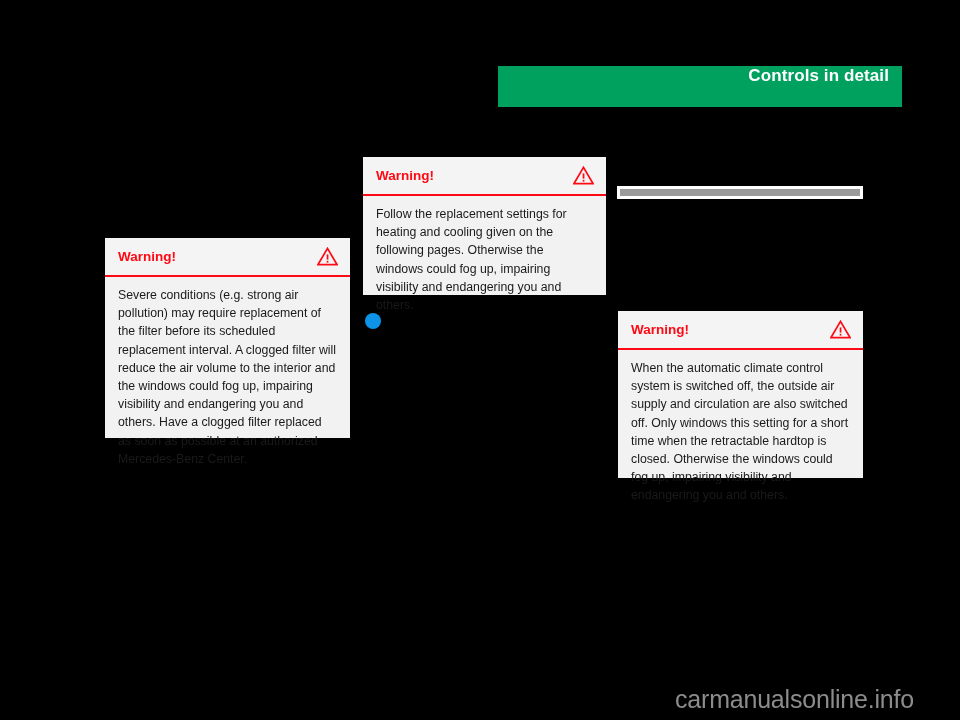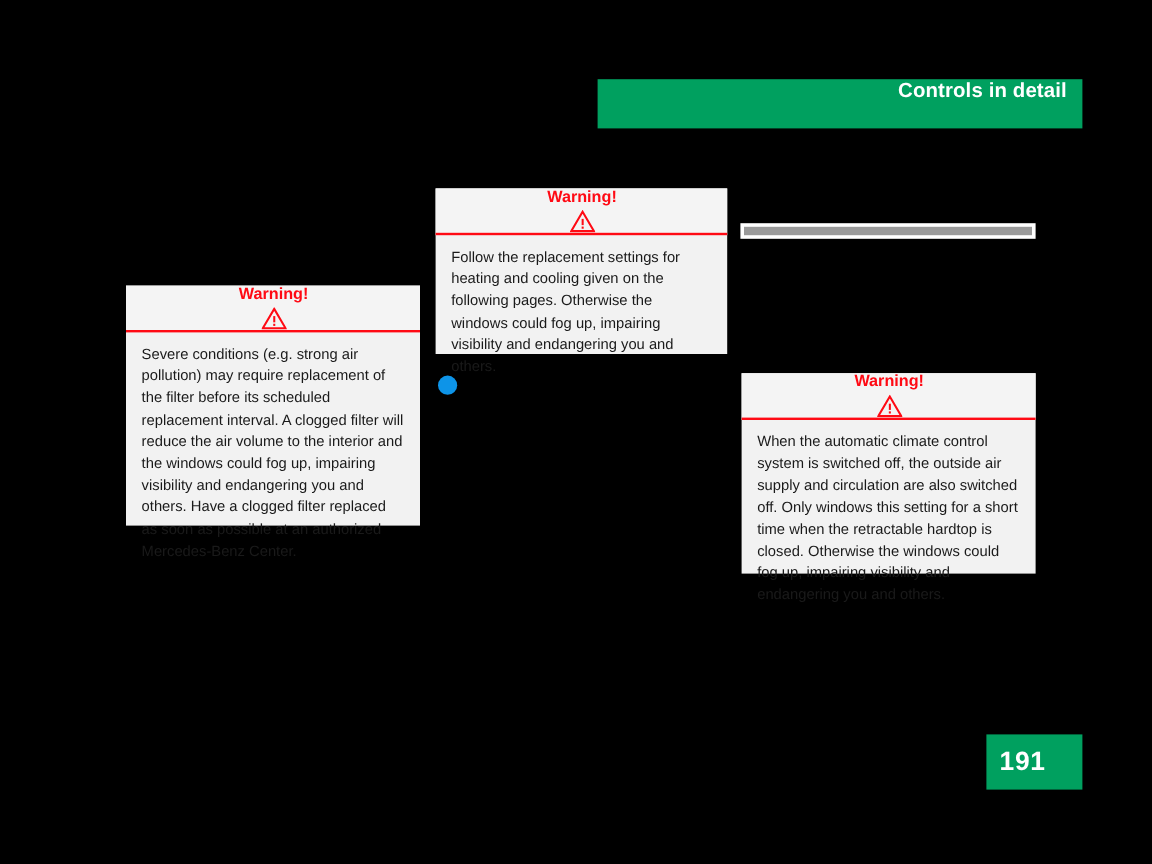--- a/index.html
+++ b/index.html
@@ -49,21 +49,20 @@
   }
   .warning-head {
     background: #f4f4f4;
     height: 39px;
     display: flex;
     align-items: center;
     justify-content: space-between;
     padding: 0 12px 0 13px;
     box-sizing: border-box;
     border-bottom: 2px solid #ff0a14;
-    flex-direction: column;
   }
   .warning-title {
     color: #ff0a14;
     font-size: 13.5px;
     font-weight: bold;
     line-height: 1;
   }
   .warning-icon svg { display: block; }
   .warning-body {
     padding: 9px 13px 11px 13px;
@@ -209,18 +208,16 @@
           <rect x="9.7" y="7.4" width="1.7" height="5.2" fill="#ff0a14"></rect>
           <rect x="9.7" y="13.8" width="1.7" height="1.8" fill="#ff0a14"></rect>
         </svg>
       </span>
     </div>
     <div class="warning-body">
       <p>When the automatic climate control system is switched off, the outside air supply and circulation are also switched off. Only windows this setting for a short time when the retractable hardtop is closed. Otherwise the windows could fog up, impairing visibility and endangering you and others.</p>
     </div>
   </div>
 
-  <div class="page-number-badge">
-    <span class="page-number-text">191</span>
-  </div>
-
+
+  <div class="watermark">carmanualsonline.info</div>
 
 </div>
 
 </body></html>

